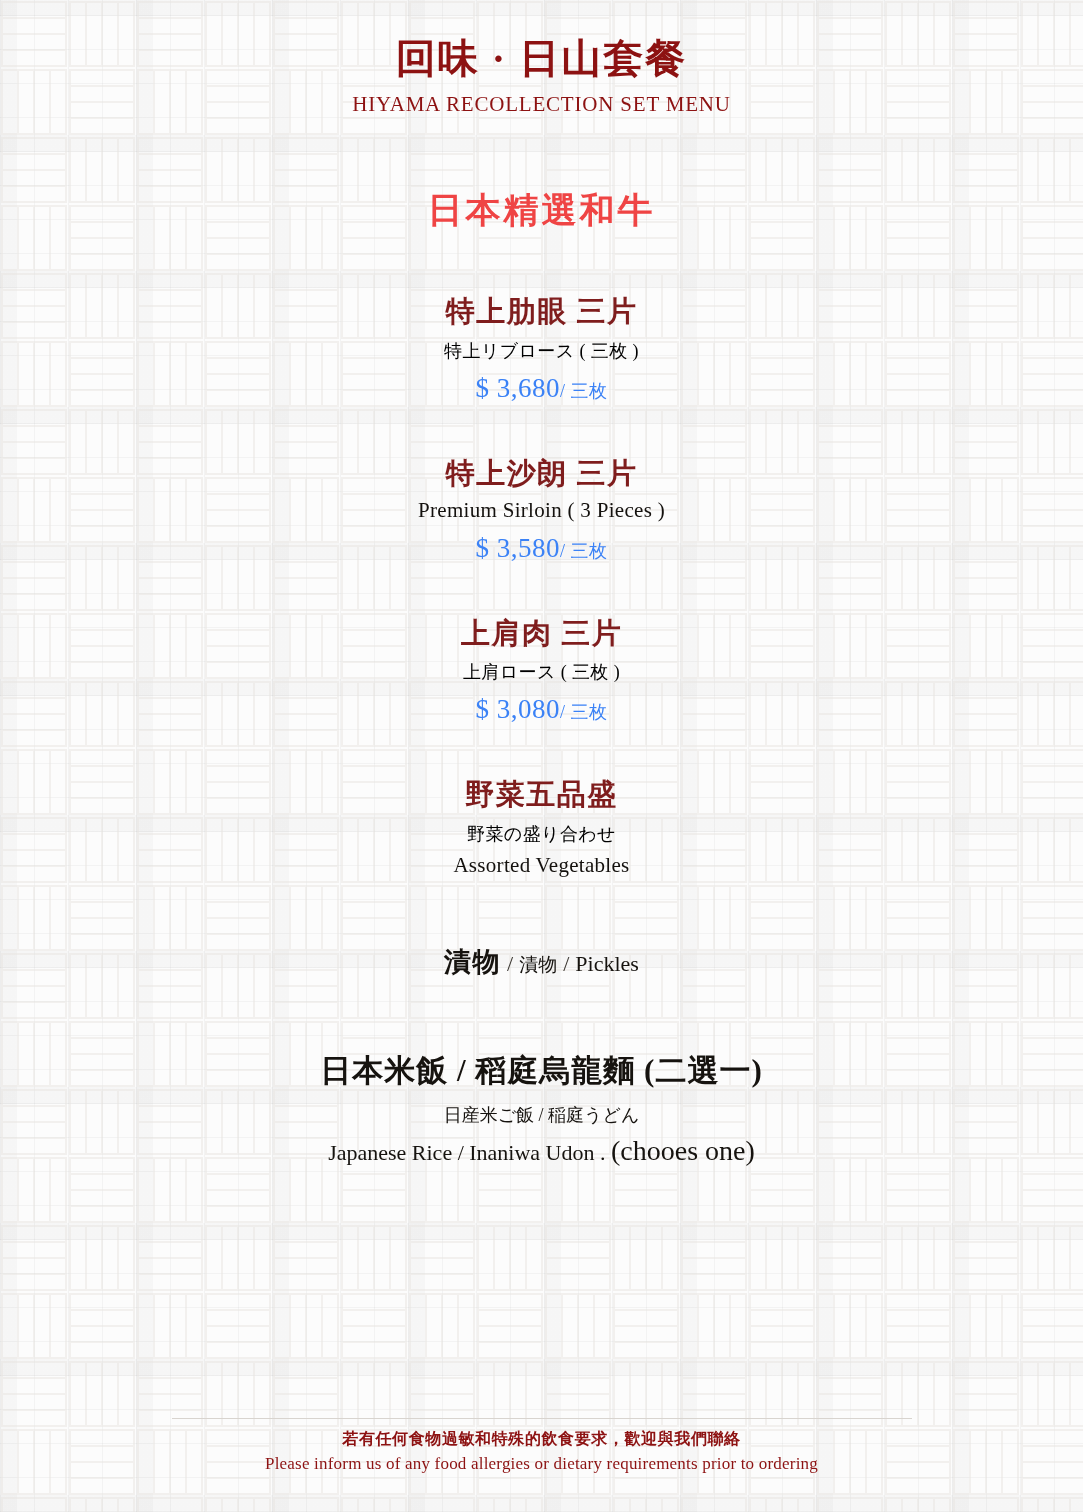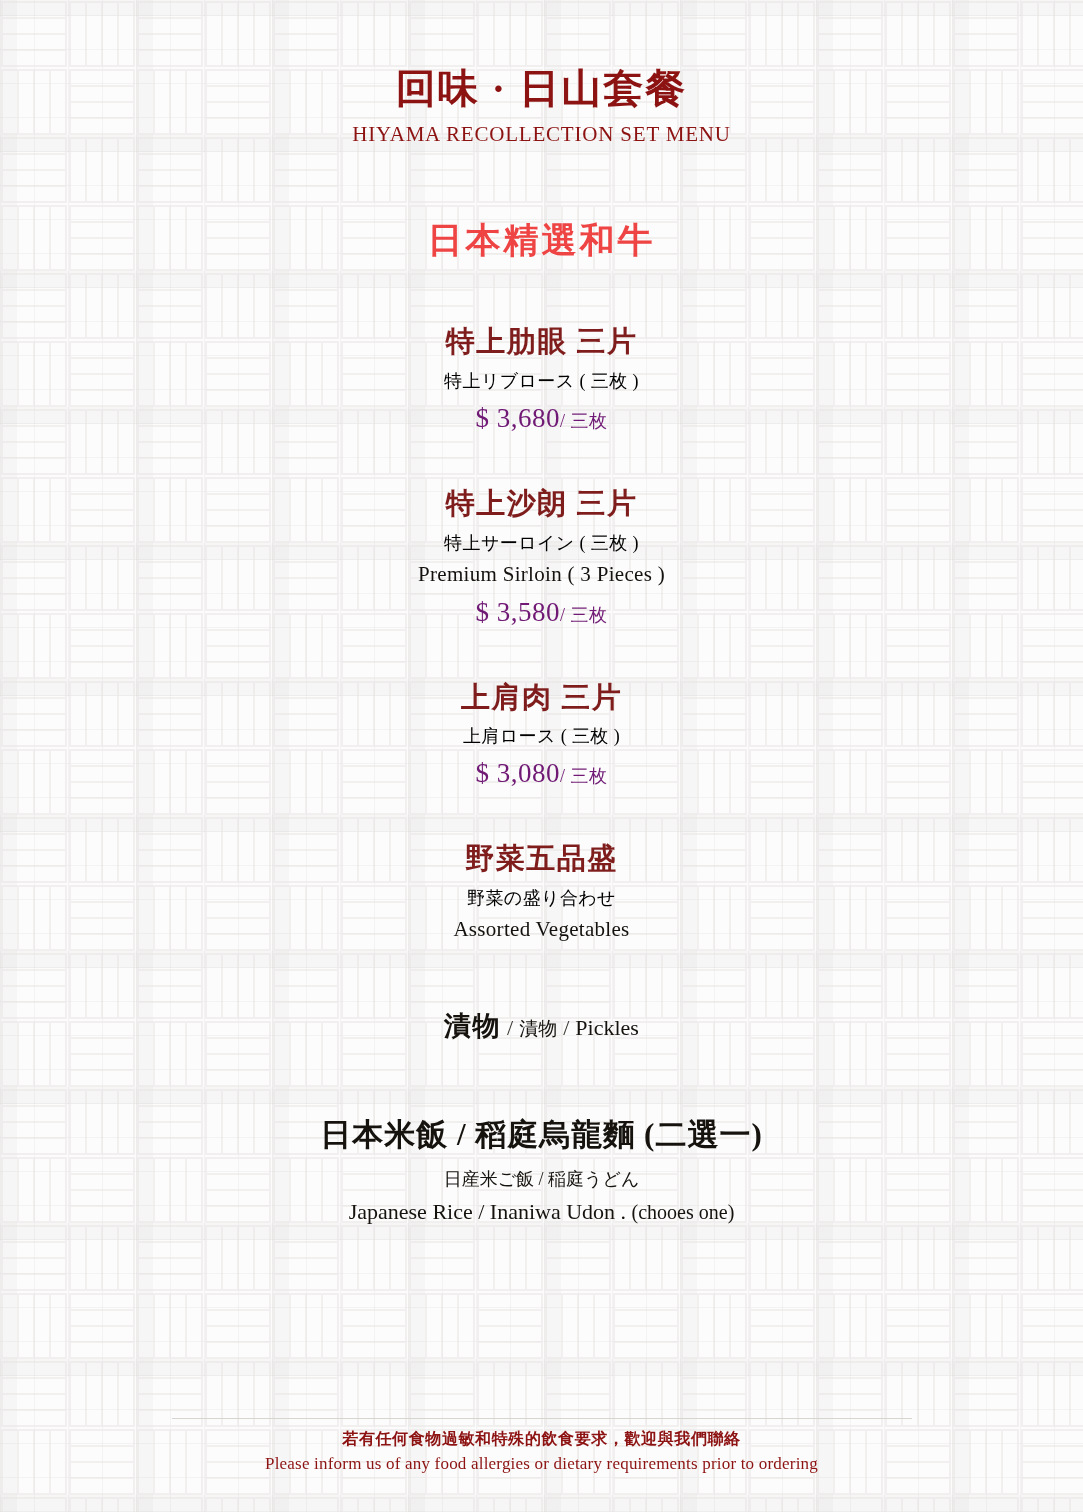--- a/index.html
+++ b/index.html
@@ -34,21 +34,21 @@
     z-index: 0;
     opacity: 0.5;
   }
 
   .page {
     position: relative;
     z-index: 2;
     width: 1083px;
     height: 1512px;
     box-sizing: border-box;
-    padding: 66px 120px 0 120px;
+    padding: 36px 120px 0 120px;
     text-align: center;
   }
 
   .title-zh {
     font-size: 40px;
     letter-spacing: 2px;
     color: #8d1212;
     font-weight: 700;
     line-height: 1.15;
     margin: 0;
@@ -89,21 +89,21 @@
   }
   .item-en {
     font-size: 21px;
     letter-spacing: 0.3px;
     margin-top: 7px;
     color: #14110e;
   }
   .item-price {
     font-size: 27px;
     margin-top: 10px;
-    color: #701a75;
+    color: #3b82f6;
     letter-spacing: 0.5px;
   }
   .item-price .unit {
     font-size: 18px;
   }
 
   .item-inline {
     margin-top: 66px;
     font-size: 21px;
   }
@@ -134,21 +134,21 @@
   }
   .item-choice .jp {
     font-size: 18px;
     margin-top: 11px;
   }
   .item-choice .en {
     font-size: 22px;
     margin-top: 8px;
   }
   .item-choice .en .paren {
-    font-size: 20px;
+    font-size: 28px;
   }
 
   .footer {
     position: absolute;
     left: 0;
     right: 0;
     bottom: 38px;
     text-align: center;
     z-index: 3;
   }
@@ -212,21 +212,20 @@
   <div class="item first">
     <div class="item-zh">特上肋眼 三片</div>
     <div class="item-jp">特上リブロース ( 三枚 )</div>
     <div class="item-price">
       <span>$ 3,680</span><span class="unit">/ 三枚</span>
     </div>
   </div>
 
   <div class="item">
     <div class="item-zh">特上沙朗 三片</div>
-    <div class="item-jp">特上サーロイン ( 三枚 )</div>
     <div class="item-en">Premium Sirloin ( 3 Pieces )</div>
     <div class="item-price">
       <span>$ 3,580</span><span class="unit">/ 三枚</span>
     </div>
   </div>
 
   <div class="item">
     <div class="item-zh">上肩肉 三片</div>
     <div class="item-jp">上肩ロース ( 三枚 )</div>
     <div class="item-price">

